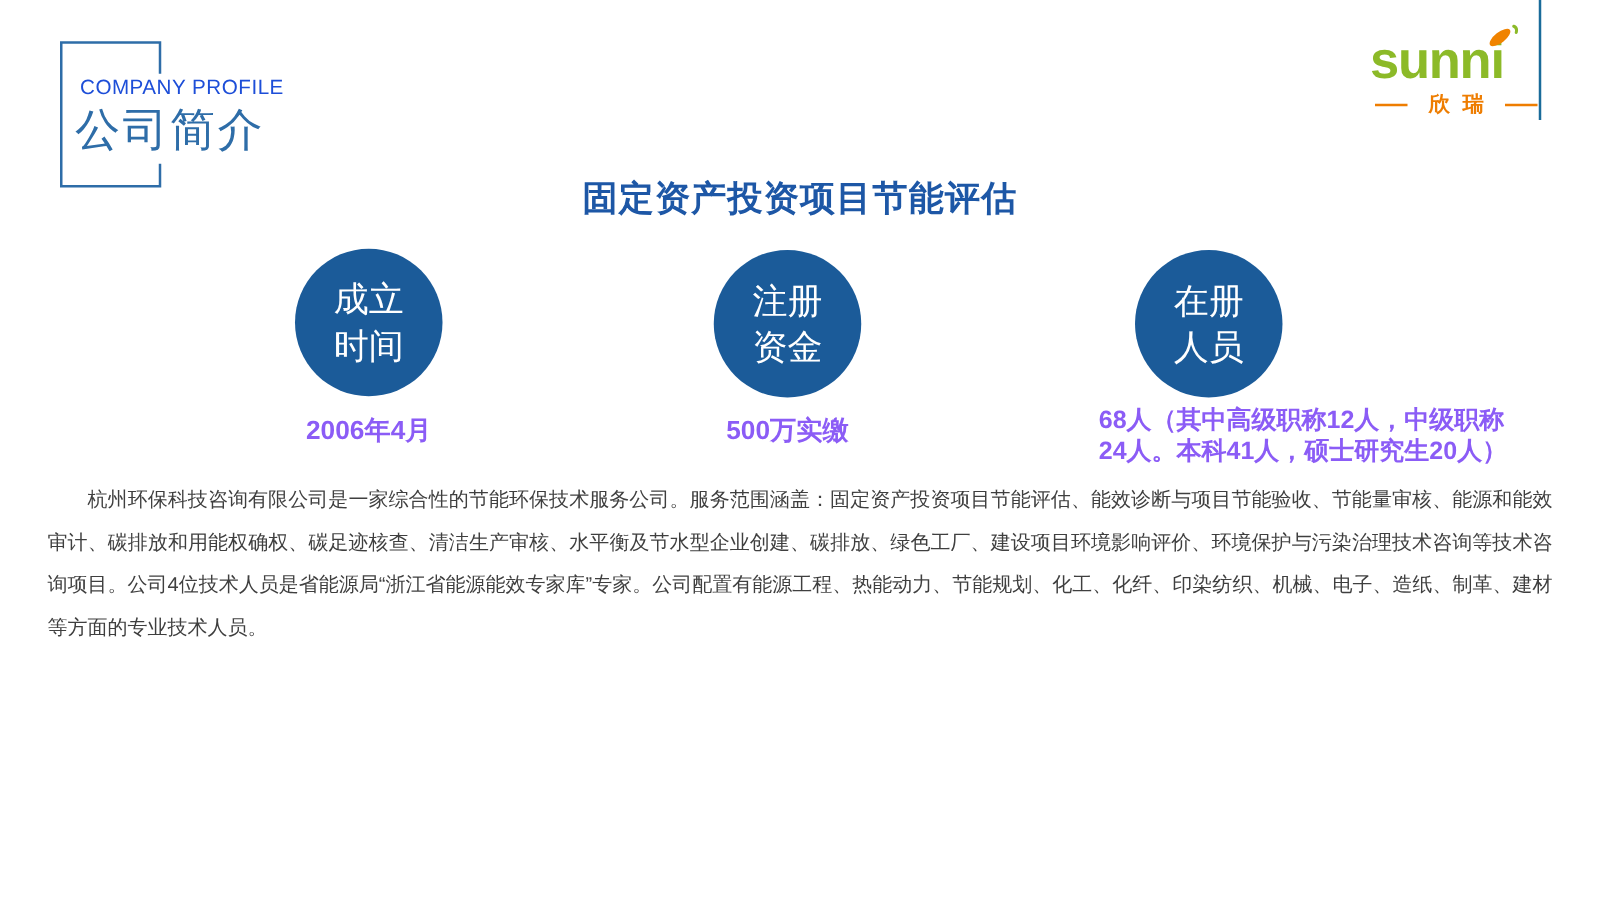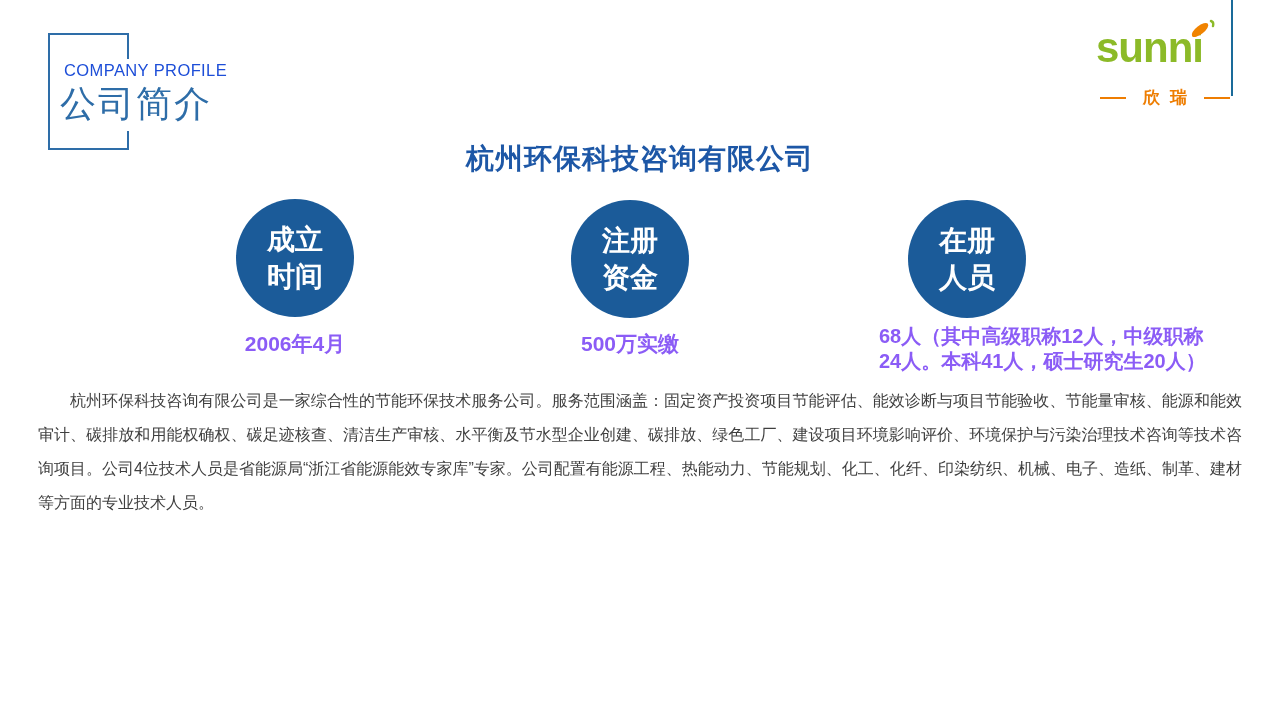--- a/index.html
+++ b/index.html
@@ -26,37 +26,37 @@
   }
   
   .logo{position:absolute;left:1096px;top:26px;width:138px;text-align:left;}
   .logo-word{
     position:relative;display:inline-block;
     font-size:42px;font-weight:bold;letter-spacing:-1px;
     color:#8cba28;line-height:44px;
   }
   .leaf{position:absolute;right:-12px;top:-8px;width:26px;height:22px;}
   .logo-sub{
-    margin-top:16px;display:flex;align-items:center;justify-content:center;gap:7px;
+    margin-top:2px;display:flex;align-items:center;justify-content:center;gap:7px;
     color:#ee7d01;font-size:17px;font-weight:bold;
   }
   .logo-sub .dash{width:26px;height:2px;background:#ee7d01;}
   .logo-sub .cn{letter-spacing:10px;text-indent:10px;white-space:nowrap;}
   .top-line{position:absolute;left:1231px;top:0;width:2px;height:96px;background:#1a6b9a;}
   
   .company-title{
     position:absolute;left:0;top:140px;width:100%;text-align:center;
     font-size:28px;font-weight:bold;color:#1d57a6;letter-spacing:1px;
   }
   
   .stat-circle{
     position:absolute;width:118px;height:118px;border-radius:50%;
     background:#1b5b99;color:#ffffff;
     display:flex;align-items:center;justify-content:center;text-align:center;
-    font-size:28px;font-weight:bold;line-height:37px;white-space:pre-line;
+    font-size:28px;font-weight:normal;line-height:37px;white-space:pre-line;
   }
   #circle-0{left:236px;top:199px;}
   #circle-1{left:571px;top:200px;}
   #circle-2{left:908px;top:200px;}
   .stat-caption{
     position:absolute;color:#8b5cf6;font-weight:bold;white-space:pre-line;
   }
   #caption-0{left:195px;top:330px;width:200px;text-align:center;font-size:21px;}
   #caption-1{left:530px;top:330px;width:200px;text-align:center;font-size:21px;}
   #caption-2{left:831px;top:324px;width:370px;text-align:left;font-size:20px;line-height:25px;margin-left:48px;}
@@ -86,21 +86,21 @@
       </svg>
     </div>
     <div class="logo-sub">
       <span class="dash"></span>
       <span class="cn">欣瑞</span>
       <span class="dash"></span>
     </div>
   </div>
   <div class="top-line"></div>
 
-  <div class="company-title">杭州环保科技咨询有限公司</div>
+  <div class="company-title">固定资产投资项目节能评估</div>
 
   <div class="stat-circle" id="circle-0">成立
 时间</div>
   <div class="stat-circle" id="circle-1">注册
 资金</div>
   <div class="stat-circle" id="circle-2">在册
 人员</div>
 
   <div class="stat-caption" id="caption-0">2006年4月</div>
   <div class="stat-caption" id="caption-1">500万实缴</div>

